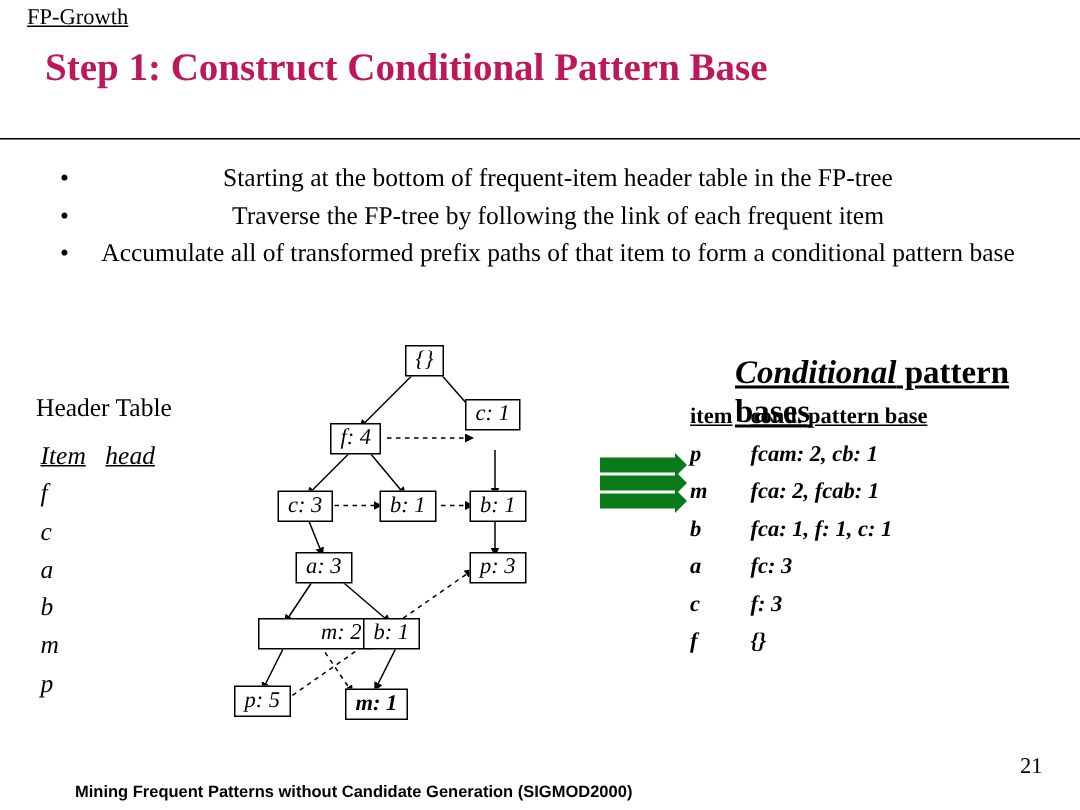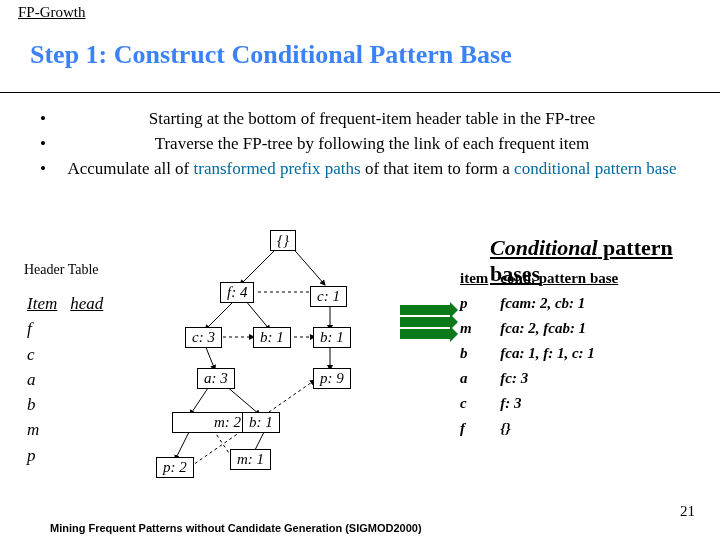--- a/index.html
+++ b/index.html
@@ -20,22 +20,21 @@
     font-size: 15px;
     text-decoration: underline;
     margin-left: 12px;
   }
   .title {
     position: absolute;
     left: 30px;
     top: 30px;
     font-size: 26px;
     font-weight: bold;
-    color: #3b82f6;
-    margin-top: 10px;
+    color: #be185d;
   }
   .rule {
     position: absolute;
     left: 0;
     top: 92px;
     width: 720px;
     height: 1px;
     background: #000;
   }
   .bullets {
@@ -50,26 +49,26 @@
     display: flex;
     margin-bottom: 2px;
   }
   .bullets .dot {
     width: 24px;
   }
   .bullets .txt {
     flex: 1;
     text-align: center;
   }
-  .red { color: #0369a1; }
+  .red { color: #000000; }
   .header-table-label {
     position: absolute;
     left: 24px;
     top: 262px;
-    font-size: 14px;
+    font-size: 17px;
   }
   .header-table {
     position: absolute;
     left: 24px;
     top: 290px;
     font-size: 17px;
     font-style: italic;
     line-height: 1.25;
   }
   .header-table .hdr {
@@ -252,30 +251,30 @@
     <line x1="108" y1="62" x2="165" y2="62" stroke="#000" stroke-dasharray="3,3" marker-end="url(#ah)"></line>
     <line x1="73" y1="107" x2="104" y2="107" stroke="#000" stroke-dasharray="3,3" marker-end="url(#ah)"></line>
     <line x1="138" y1="107" x2="165" y2="107" stroke="#000" stroke-dasharray="3,3" marker-end="url(#ah)"></line>
     <line x1="63" y1="192" x2="92" y2="192" stroke="#000" stroke-dasharray="3,3" marker-end="url(#ah)"></line>
     <line x1="40" y1="237" x2="165" y2="150" stroke="#000" stroke-dasharray="3,3" marker-end="url(#ah)"></line>
     <line x1="60" y1="195" x2="85" y2="232" stroke="#000" stroke-dasharray="3,3" marker-end="url(#ah)"></line>
   </svg>
 
   <div class="node" style="left:120px; top:0px;">{}</div>
   <div class="node" style="left:70px;  top:52px;">f: 4</div>
-  <div class="node" style="left:160px; top:56px;text-align:right;">c: 1</div>
+  <div class="node" style="left:160px; top:36px;text-align:right;">c: 1</div>
   <div class="node" style="left:35px;  top:97px;">c: 3</div>
   <div class="node" style="left:103px; top:97px;">b: 1</div>
   <div class="node" style="left:163px; top:97px;">b: 1</div>
   <div class="node" style="left:47px;  top:138px;">a: 3</div>
-  <div class="node" style="left:163px; top:138px;">p: 9</div>
+  <div class="node" style="left:163px; top:138px;">p: 3</div>
   <div class="node" style="left:22px;  top:182px;padding-left:41px;">m: 2</div>
   <div class="node" style="left:92px;  top:182px;">b: 1</div>
-  <div class="node" style="left:6px;   top:227px;">p: 2</div>
-  <div class="node" style="left:80px;  top:219px;">m: 1</div>
+  <div class="node" style="left:6px;   top:227px;">p: 5</div>
+  <div class="node" style="left:80px;  top:229px;font-weight:bold;">m: 1</div>
 </div>
 
 <div class="arrows">
   <div class="arrow"></div>
   <div class="arrow"></div>
   <div class="arrow"></div>
 </div>
 
 <div class="cpb-title">
   <span class="bi">Conditional</span><span class="b"> pattern bases</span>

